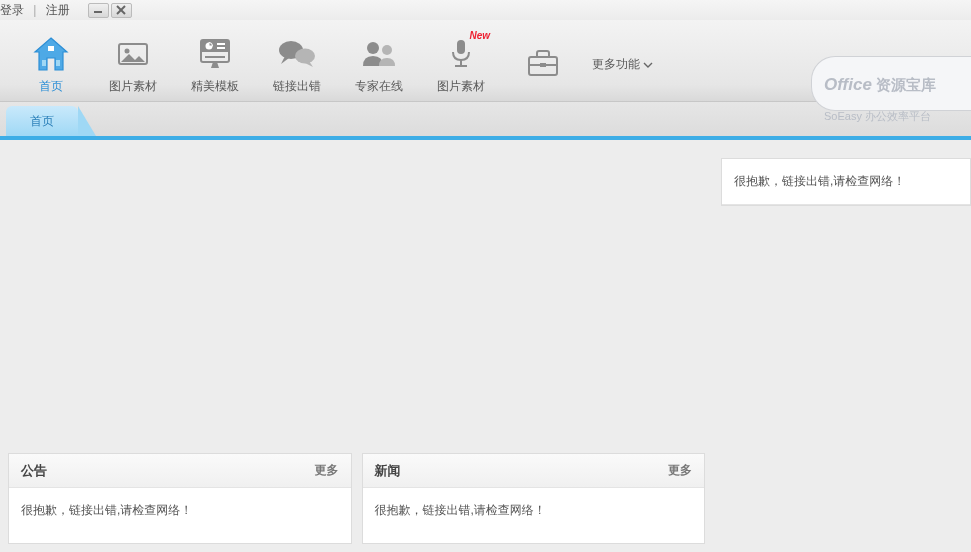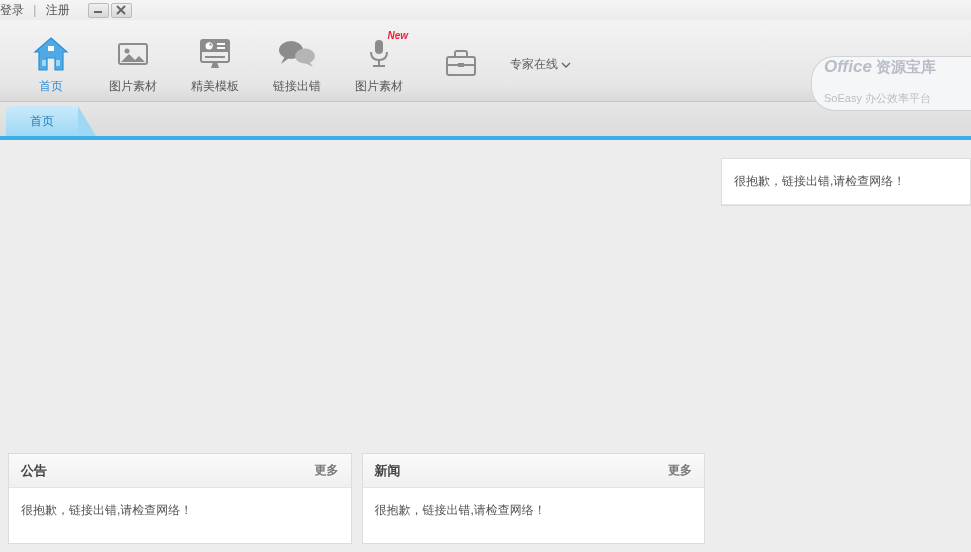--- a/index.html
+++ b/index.html
@@ -60,21 +60,21 @@
   color: #5a5a5a; cursor: pointer;
 }
 .more-func svg { margin-left: 3px; }
 .brand-badge {
   position: absolute; right: 0; top: 36px;
   width: 160px; height: 55px;
   border: 1px solid #d0d2d6;
   border-right: none;
   border-radius: 24px 0 0 24px;
   background: #f5f6f8;
-  padding: 0 12px;
+  padding: 18px 12px;
 }
 .brand-line1 { color: #b8bdc6; font-weight: bold; font-size: 15px; }
 .brand-office { color: #b8bdc6; font-weight: bold; font-size: 17px; font-style: italic; }
 .brand-line2 { color: #b8bdc6; font-size: 11px; margin-top: 14px; }
 .tab-strip {
   height: 38px;
   background: linear-gradient(to bottom, #e6e6e6, #dcdcdc);
   border-bottom: 4px solid #3dade6;
   display: flex;
   align-items: flex-end;
@@ -209,20 +209,31 @@
       <svg width="44" height="36" viewBox="0 0 44 36">
           <ellipse cx="16" cy="14" rx="12" ry="9" fill="#8c8c8c"></ellipse>
           <path d="M10 20 L6 28 L14 22 Z" fill="#8c8c8c"></path>
           <ellipse cx="30" cy="20" rx="10" ry="7.5" fill="#b5b5b5"></ellipse>
           <path d="M34 25 L38 31 L30 27 Z" fill="#b5b5b5"></path>
         </svg>
     </div>
     <div class="tb-label">链接出错</div>
   </div>
 
+  <div class="toolbar-item">
+    <div class="tb-icon">
+      <svg width="44" height="36" viewBox="0 0 44 36">
+          <circle cx="16" cy="12" r="6" fill="#8c8c8c"></circle>
+          <path d="M6 30 Q6 20 16 20 Q26 20 26 30 Z" fill="#8c8c8c"></path>
+          <circle cx="30" cy="14" r="5" fill="#b5b5b5"></circle>
+          <path d="M22 30 Q22 22 30 22 Q38 22 38 30 Z" fill="#b5b5b5"></path>
+        </svg>
+    </div>
+    <div class="tb-label">专家在线</div>
+  </div>
 
   <div class="toolbar-item">
     <span class="new-badge">New</span>
     <div class="tb-icon">
       <svg width="40" height="36" viewBox="0 0 40 36">
           <rect x="16" y="4" width="8" height="14" rx="4" fill="#8c8c8c"></rect>
           <path d="M12 16 Q12 24 20 24 Q28 24 28 16" fill="none" stroke="#8c8c8c" stroke-width="2"></path>
           <line x1="20" y1="24" x2="20" y2="30" stroke="#8c8c8c" stroke-width="2"></line>
           <line x1="14" y1="30" x2="26" y2="30" stroke="#8c8c8c" stroke-width="2"></line>
         </svg>
@@ -237,21 +248,21 @@
           <rect x="6" y="12" width="28" height="18" rx="2" fill="none" stroke="#8c8c8c" stroke-width="2"></rect>
           <path d="M14 12 L14 8 Q14 6 16 6 L24 6 Q26 6 26 8 L26 12" fill="none" stroke="#8c8c8c" stroke-width="2"></path>
           <line x1="6" y1="20" x2="34" y2="20" stroke="#8c8c8c" stroke-width="2"></line>
           <rect x="17" y="18" width="6" height="4" fill="#8c8c8c"></rect>
         </svg>
     </div>
     <div class="tb-label"></div>
   </div>
 
   <div class="more-func">
-    <span>专家在线</span>
+    <span>更多功能</span>
     <svg width="10" height="6">
         <path d="M1 1 L5 5 L9 1" fill="none" stroke="#666" stroke-width="1.4"></path>
       </svg>
   </div>
 
   <div class="brand-badge">
     <div class="brand-line1">
       <span class="brand-office">Office</span>
       <span>资源宝库</span>
     </div>

